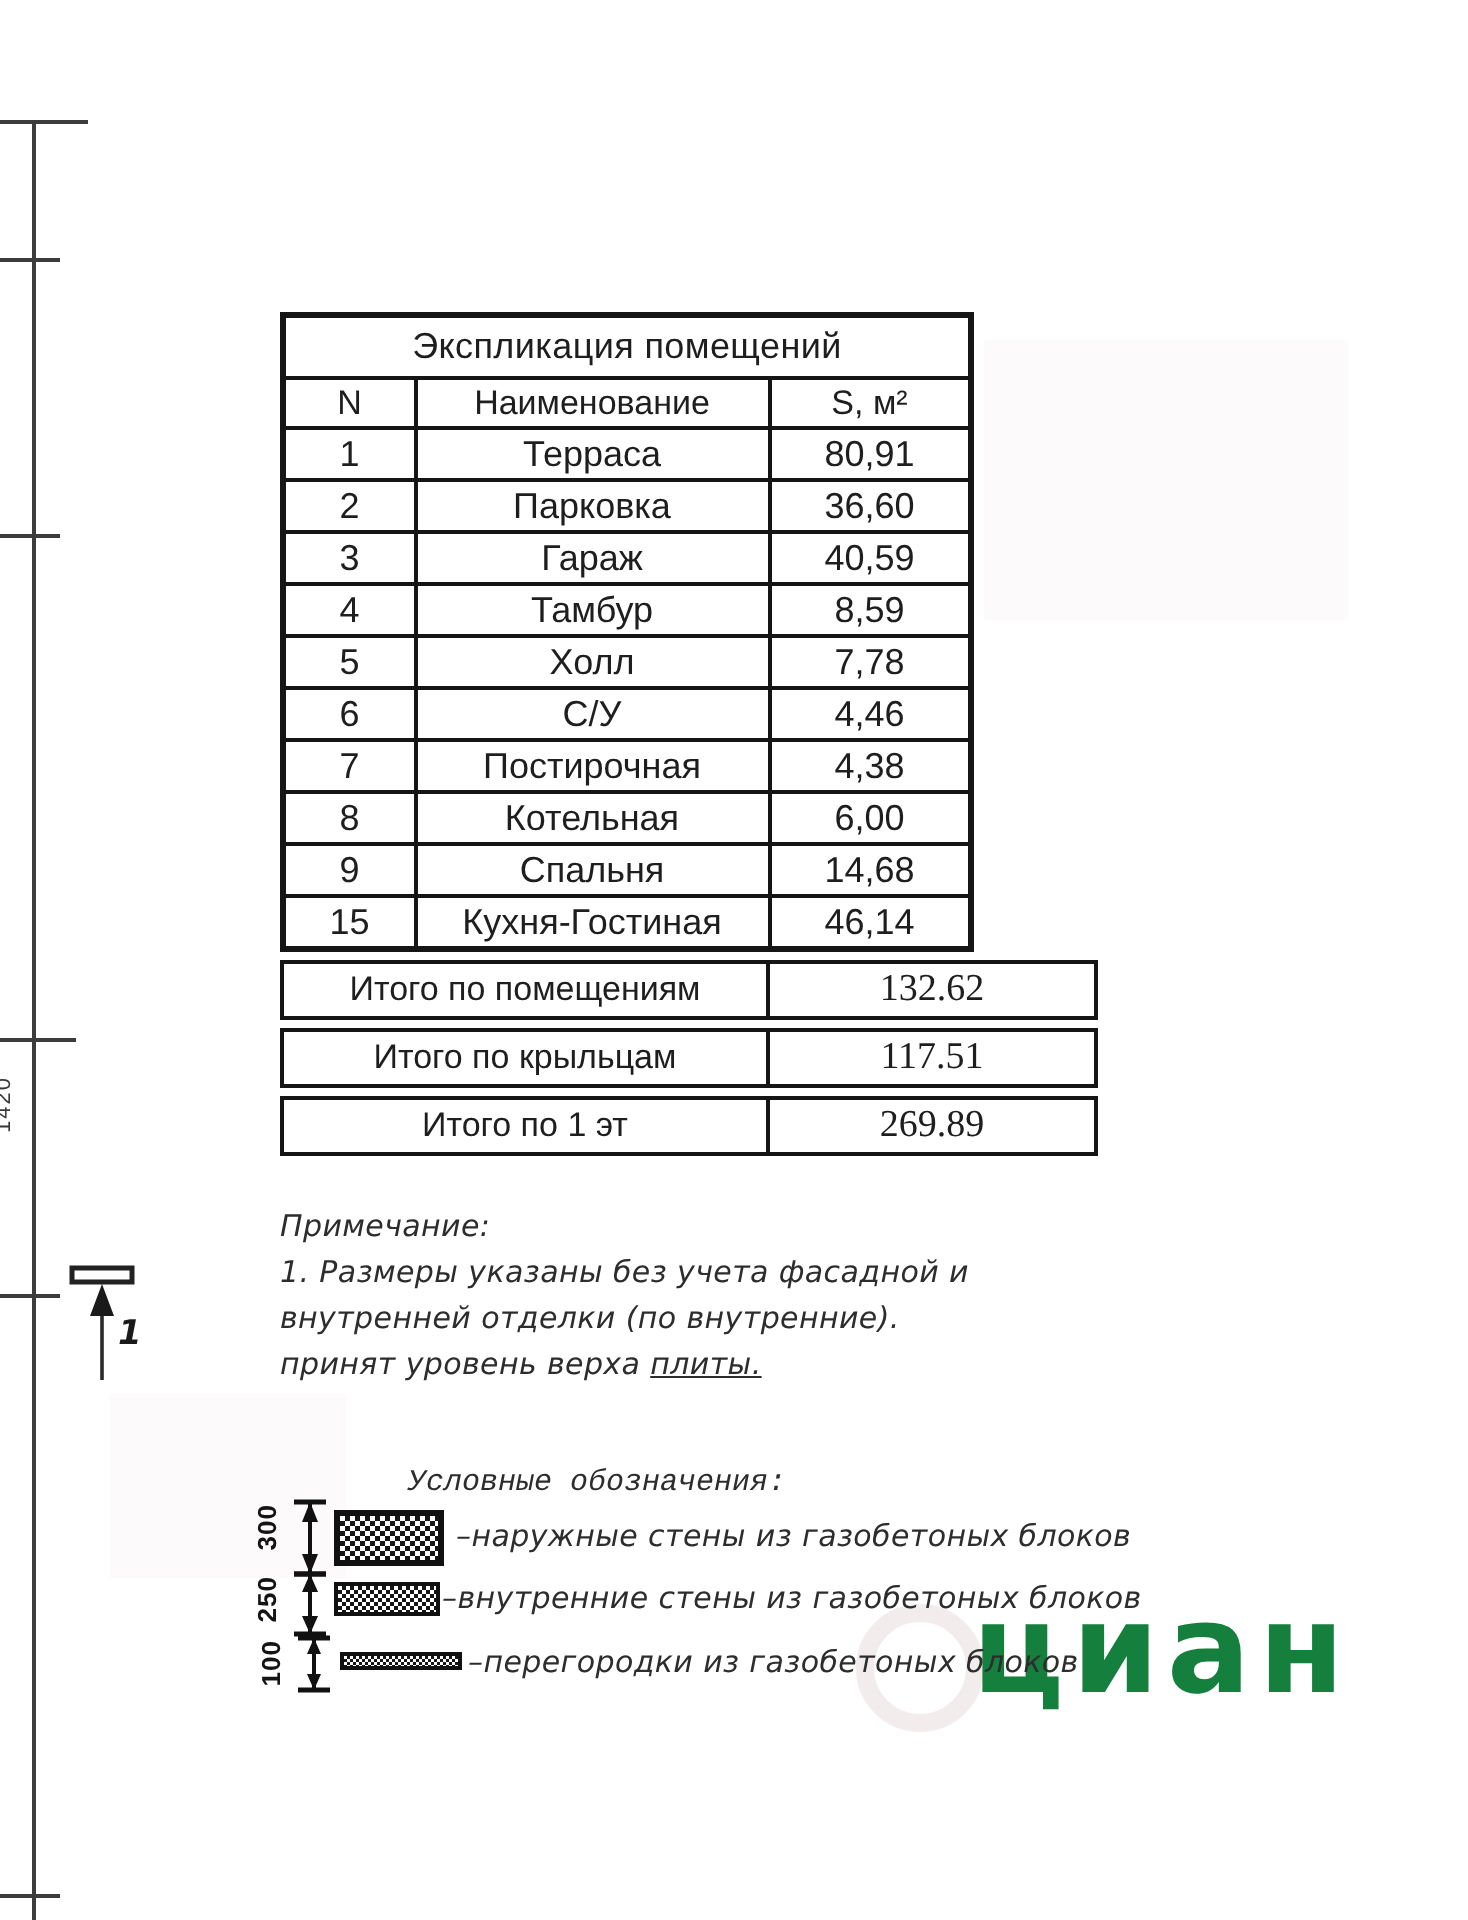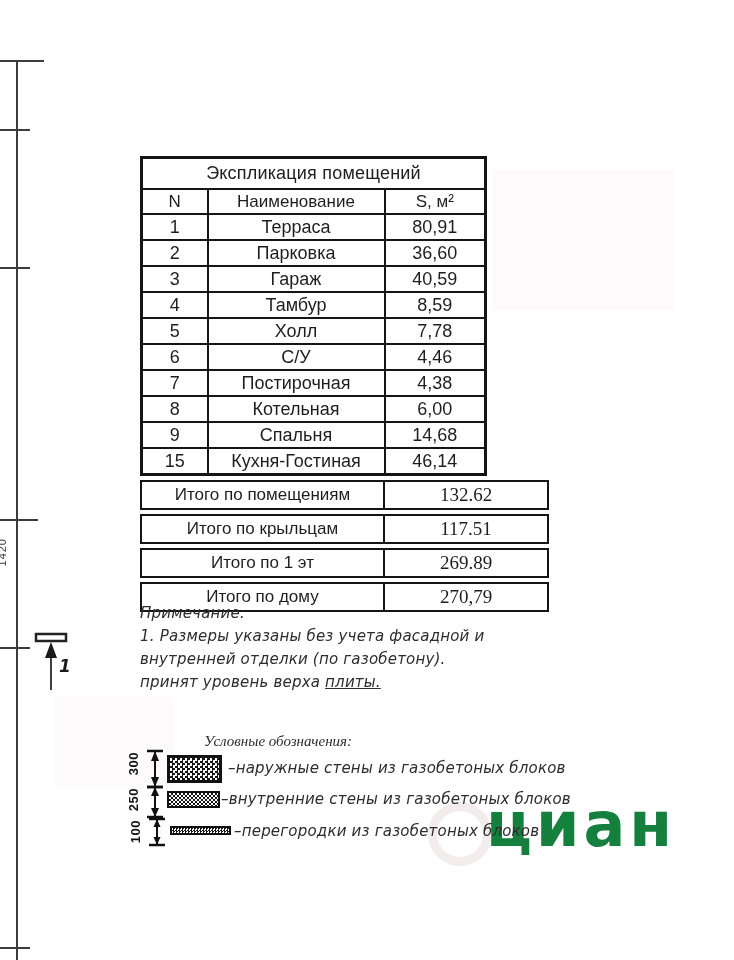--- a/index.html
+++ b/index.html
@@ -57,21 +57,21 @@
   
   .notes{
     position:absolute;left:140px;top:602px;width:345px;
     font-family:"DejaVu Sans", sans-serif;font-style:italic;
     font-size:15px;line-height:23px;color:#2d2d2d;letter-spacing:0.2px;
   }
   .notes .uline{text-decoration:underline;}
   
   .legend-heading{
     position:absolute;left:204px;top:733px;
-    font-family:Liberation Serif, serif;font-style:italic;font-size:15px;color:#2d2d2d;
+    font-family:Liberation Mono, monospace;font-style:italic;font-size:15px;color:#2d2d2d;
   }
   .leg-thickness{
     position:absolute;font-weight:700;font-size:13px;color:#141414;
     writing-mode:vertical-rl;transform:rotate(180deg);letter-spacing:0.5px;
     font-family:"Liberation Sans", sans-serif;
   }
   .leg-thickness.r1{left:126px;top:752px;}
   .leg-thickness.r2{left:126px;top:788px;}
   .leg-thickness.r3{left:128px;top:820px;}
   .dim-svg{position:absolute;}
@@ -193,30 +193,26 @@
       <div class="total-value">132.62</div>
     </div>
     <div class="total-box">
       <div class="total-label">Итого по крыльцам</div>
       <div class="total-value">117.51</div>
     </div>
     <div class="total-box">
       <div class="total-label">Итого по 1 эт</div>
       <div class="total-value">269.89</div>
     </div>
-    <div class="total-box">
-      <div class="total-label">Итого по дому</div>
-      <div class="total-value">270,79</div>
-    </div>
   </div>
 
   <div class="notes">
     <div>Примечание:</div>
     <div>1.  Размеры указаны без учета фасадной и</div>
-    <div>внутренней отделки (по газобетону).</div>
+    <div>внутренней отделки (по внутренние).</div>
     <div><span>принят уровень верха </span><span class="uline">плиты.</span></div>
   </div>
 
   <div class="legend-heading">Условные обозначения:</div>
 
   <div class="leg-thickness r1">300</div>
   <svg class="dim-svg r1" width="20" height="40" viewBox="0 0 20 40">
     <line x1="2" y1="2" x2="18" y2="2" stroke="#111" stroke-width="2.5"></line>
     <line x1="2" y1="38" x2="18" y2="38" stroke="#111" stroke-width="2.5"></line>
     <line x1="10" y1="2" x2="10" y2="38" stroke="#111" stroke-width="2"></line>

